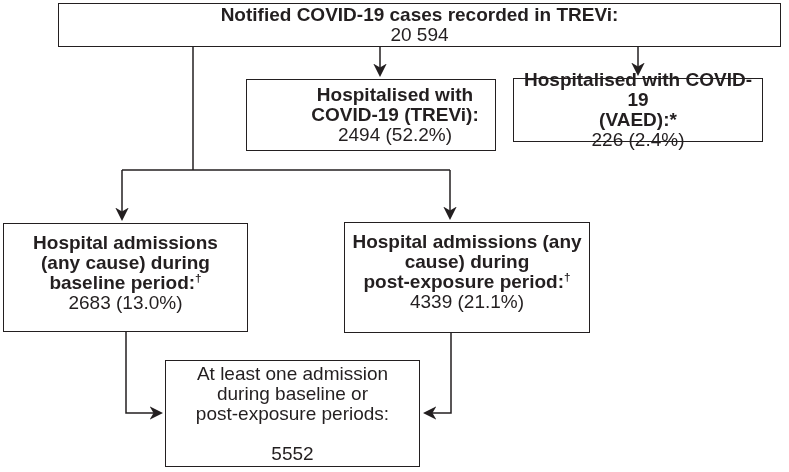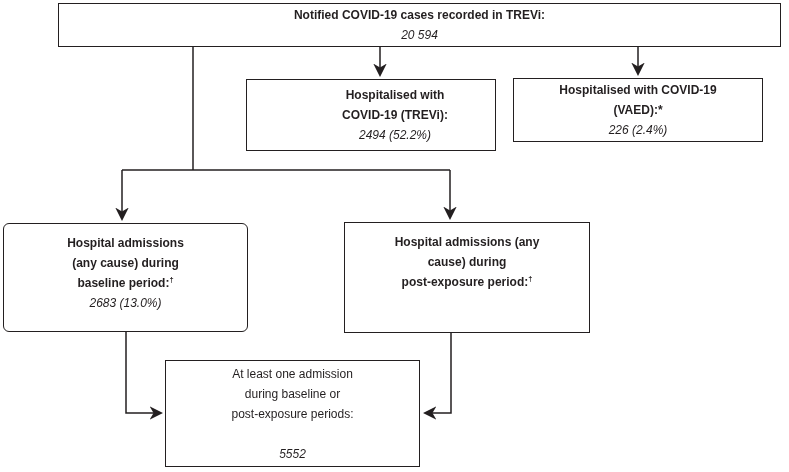--- a/index.html
+++ b/index.html
@@ -25,51 +25,50 @@
   .box {
     position: absolute;
     box-sizing: border-box;
     border: 1.5px solid #231f20;
     background: #ffffff;
     display: flex;
     flex-direction: column;
     align-items: center;
     justify-content: center;
     text-align: center;
-    font-size: 12px;
+    font-size: 19px;
     line-height: 20px;
     z-index: 1;
   }
   .box .title {
     font-weight: bold;
     white-space: pre-line;
   }
   .box .title sup {
     font-size: 62%;
     line-height: 0;
     vertical-align: super;
     font-weight: bold;
   }
   .box .value {
     font-weight: normal;
     white-space: pre-line;
-    font-style: italic;
   }
   .box.regular .title {
     font-weight: normal;
   }
   .box.top-pad {
     justify-content: flex-start;
     padding-top: 9px;
   }
   
   #box-notified      { left: 58px;  top: 3px;   width: 723px; height: 44px; }
   #box-hosp-trevi    { left: 246px; top: 79px;  width: 250px; height: 72px; padding-left: 48px; }
   #box-hosp-vaed     { left: 513px; top: 78px;  width: 250px; height: 64px; }
-  #box-baseline      { left: 3px;   top: 223px; width: 245px; height: 109px; border-radius: 6px; }
+  #box-baseline      { left: 3px;   top: 223px; width: 245px; height: 109px; }
   #box-post-exposure { left: 324px; top: 222px; width: 246px; height: 111px; margin-left: 20px; }
   #box-combined      { left: 165px; top: 360px; width: 255px; height: 107px; gap: 20px; }
 </style>
 </head>
 <body>
 
 <div id="canvas">
 
   <svg id="connectors" width="789" height="472" viewBox="0 0 789 472">
     <defs>
@@ -115,20 +114,21 @@
     <span class="title"><span>Hospital admissions
 (any cause) during
 baseline period:</span><sup>†</sup></span>
     <span class="value">2683 (13.0%)</span>
   </div>
 
   <div class="box top-pad" id="box-post-exposure">
     <span class="title"><span>Hospital admissions (any
 cause) during
 post-exposure period:</span><sup>†</sup></span>
+    <span class="value">4339 (21.1%)</span>
   </div>
 
   <div class="box regular" id="box-combined">
     <span class="title">At least one admission
 during baseline or
 post-exposure periods:</span>
     <span class="value">5552</span>
   </div>
 
 </div>

